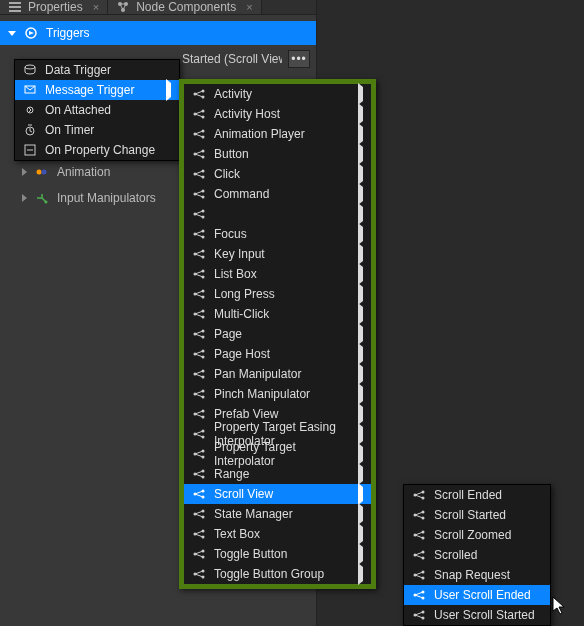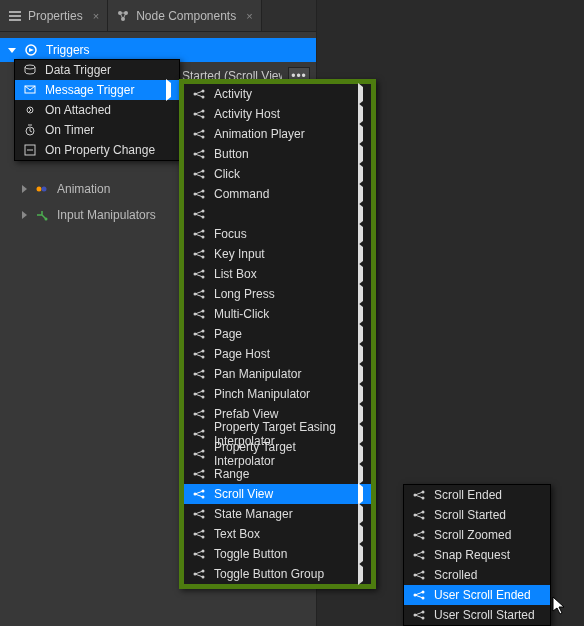--- a/index.html
+++ b/index.html
@@ -15,21 +15,21 @@
   }
   .panel {
     background: #383838;
     width: 317px;
     height: 626px;
     position: absolute;
     left: 0; top: 0;
     border-right: 1px solid #222;
   }
   .tabbar {
-    height: 32px;
+    height: 15px;
     background: #2f2f2f;
     display: flex;
     align-items: stretch;
     border-bottom: 1px solid #222;
   }
   .tab {
     display: flex;
     align-items: center;
     padding: 0 8px;
     gap: 6px;
@@ -626,32 +626,32 @@
     </div>
     <div class="mi">
       <span class="icon">
         <svg viewBox="0 0 14 14">
           <circle cx="3" cy="7" r="1.5" fill="#ccc"></circle>
           <circle cx="11" cy="4" r="1.5" fill="#ccc"></circle>
           <circle cx="11" cy="10" r="1.5" fill="#ccc"></circle>
           <path d="M3 7 L11 4 M3 7 L11 10" stroke="#ccc" stroke-width="1"></path>
         </svg>
       </span>
+      <span>Scrolled</span>
+    </div>
+    <div class="mi">
+      <span class="icon">
+        <svg viewBox="0 0 14 14">
+          <circle cx="3" cy="7" r="1.5" fill="#ccc"></circle>
+          <circle cx="11" cy="4" r="1.5" fill="#ccc"></circle>
+          <circle cx="11" cy="10" r="1.5" fill="#ccc"></circle>
+          <path d="M3 7 L11 4 M3 7 L11 10" stroke="#ccc" stroke-width="1"></path>
+        </svg>
+      </span>
       <span>Snap Request</span>
-    </div>
-    <div class="mi">
-      <span class="icon">
-        <svg viewBox="0 0 14 14">
-          <circle cx="3" cy="7" r="1.5" fill="#ccc"></circle>
-          <circle cx="11" cy="4" r="1.5" fill="#ccc"></circle>
-          <circle cx="11" cy="10" r="1.5" fill="#ccc"></circle>
-          <path d="M3 7 L11 4 M3 7 L11 10" stroke="#ccc" stroke-width="1"></path>
-        </svg>
-      </span>
-      <span>Scrolled</span>
     </div>
     <div class="mi sel">
       <span class="icon">
         <svg viewBox="0 0 14 14">
           <circle cx="3" cy="7" r="1.5" fill="#fff"></circle>
           <circle cx="11" cy="4" r="1.5" fill="#fff"></circle>
           <circle cx="11" cy="10" r="1.5" fill="#fff"></circle>
           <path d="M3 7 L11 4 M3 7 L11 10" stroke="#fff" stroke-width="1"></path>
         </svg>
       </span>

